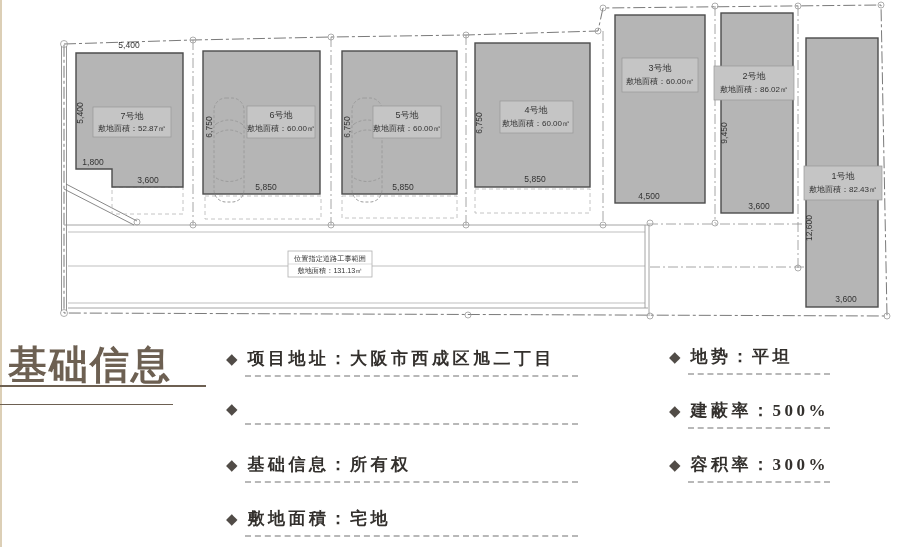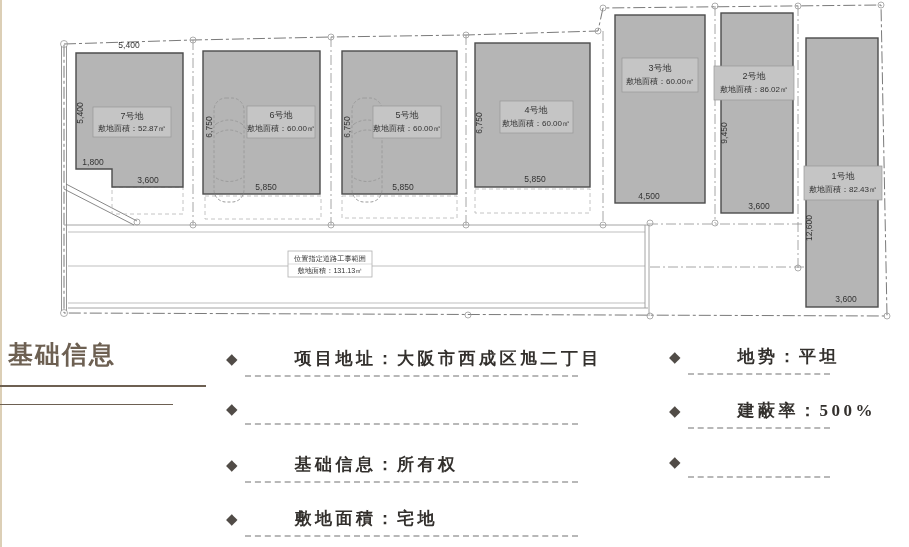--- a/index.html
+++ b/index.html
@@ -6,29 +6,29 @@
   html,body { width:909px; height:547px; background:#ffffff; overflow:hidden;
               font-family:"Liberation Sans","DejaVu Sans",sans-serif; }
   .page { position:relative; width:909px; height:547px; background:#fff; }
   .left-edge { position:absolute; left:0; top:0; width:2px; height:547px; background:#dccfb6; }
 
   .plan { position:absolute; left:0; top:0; width:909px; height:335px; }
   .plan svg text { font-family:"Liberation Sans","DejaVu Sans",sans-serif; fill:#333; }
 
   .info-title { position:absolute; left:8px; top:338px; width:230px;
                 font-family:"Liberation Serif","DejaVu Serif",serif;
-                font-size:25px; font-weight:700; color:#6d6052; letter-spacing:2px; }
+                font-size:39px; font-weight:700; color:#6d6052; letter-spacing:2px; }
   .title-line1 { position:absolute; left:0; top:385px; width:206px; height:2px; background:#6d6052; }
   .title-line2 { position:absolute; left:0; top:404px; width:173px; height:1px; background:#6d6052; }
 
   .info-item { position:absolute; }
   .item-line { display:flex; align-items:center; }
   .diamond { font-family:"DejaVu Sans",sans-serif; font-size:15px; color:#514c47; margin-right:10px; }
   .item-text { font-family:"Liberation Serif","DejaVu Serif",serif; font-size:17px;
-               font-weight:700; color:#33302d; letter-spacing:3.5px; white-space:nowrap;margin-left:47px; }
+               font-weight:700; color:#33302d; letter-spacing:3.5px; white-space:nowrap; }
   .dash { height:7px; border-bottom:2px dashed #b8b8b8; margin-left:19px; }
   .dash-left  { width:333px; }
   .dash-right { width:142px; }
 </style>
 </head>
 <body>
 
 <div class="page">
   <div class="left-edge"></div>
 
@@ -219,16 +219,17 @@
     <div class="item-line">
       <span class="diamond">◆</span>
       <span class="item-text">建蔽率：500%</span>
     </div>
     <div class="dash dash-right"></div>
   </div>
 
   <div class="info-item" style="left:669px; top:453px;">
     <div class="item-line">
       <span class="diamond">◆</span>
+      <span class="item-text">容积率：300%</span>
     </div>
     <div class="dash dash-right"></div>
   </div>
 </div>
 
 </body></html>

